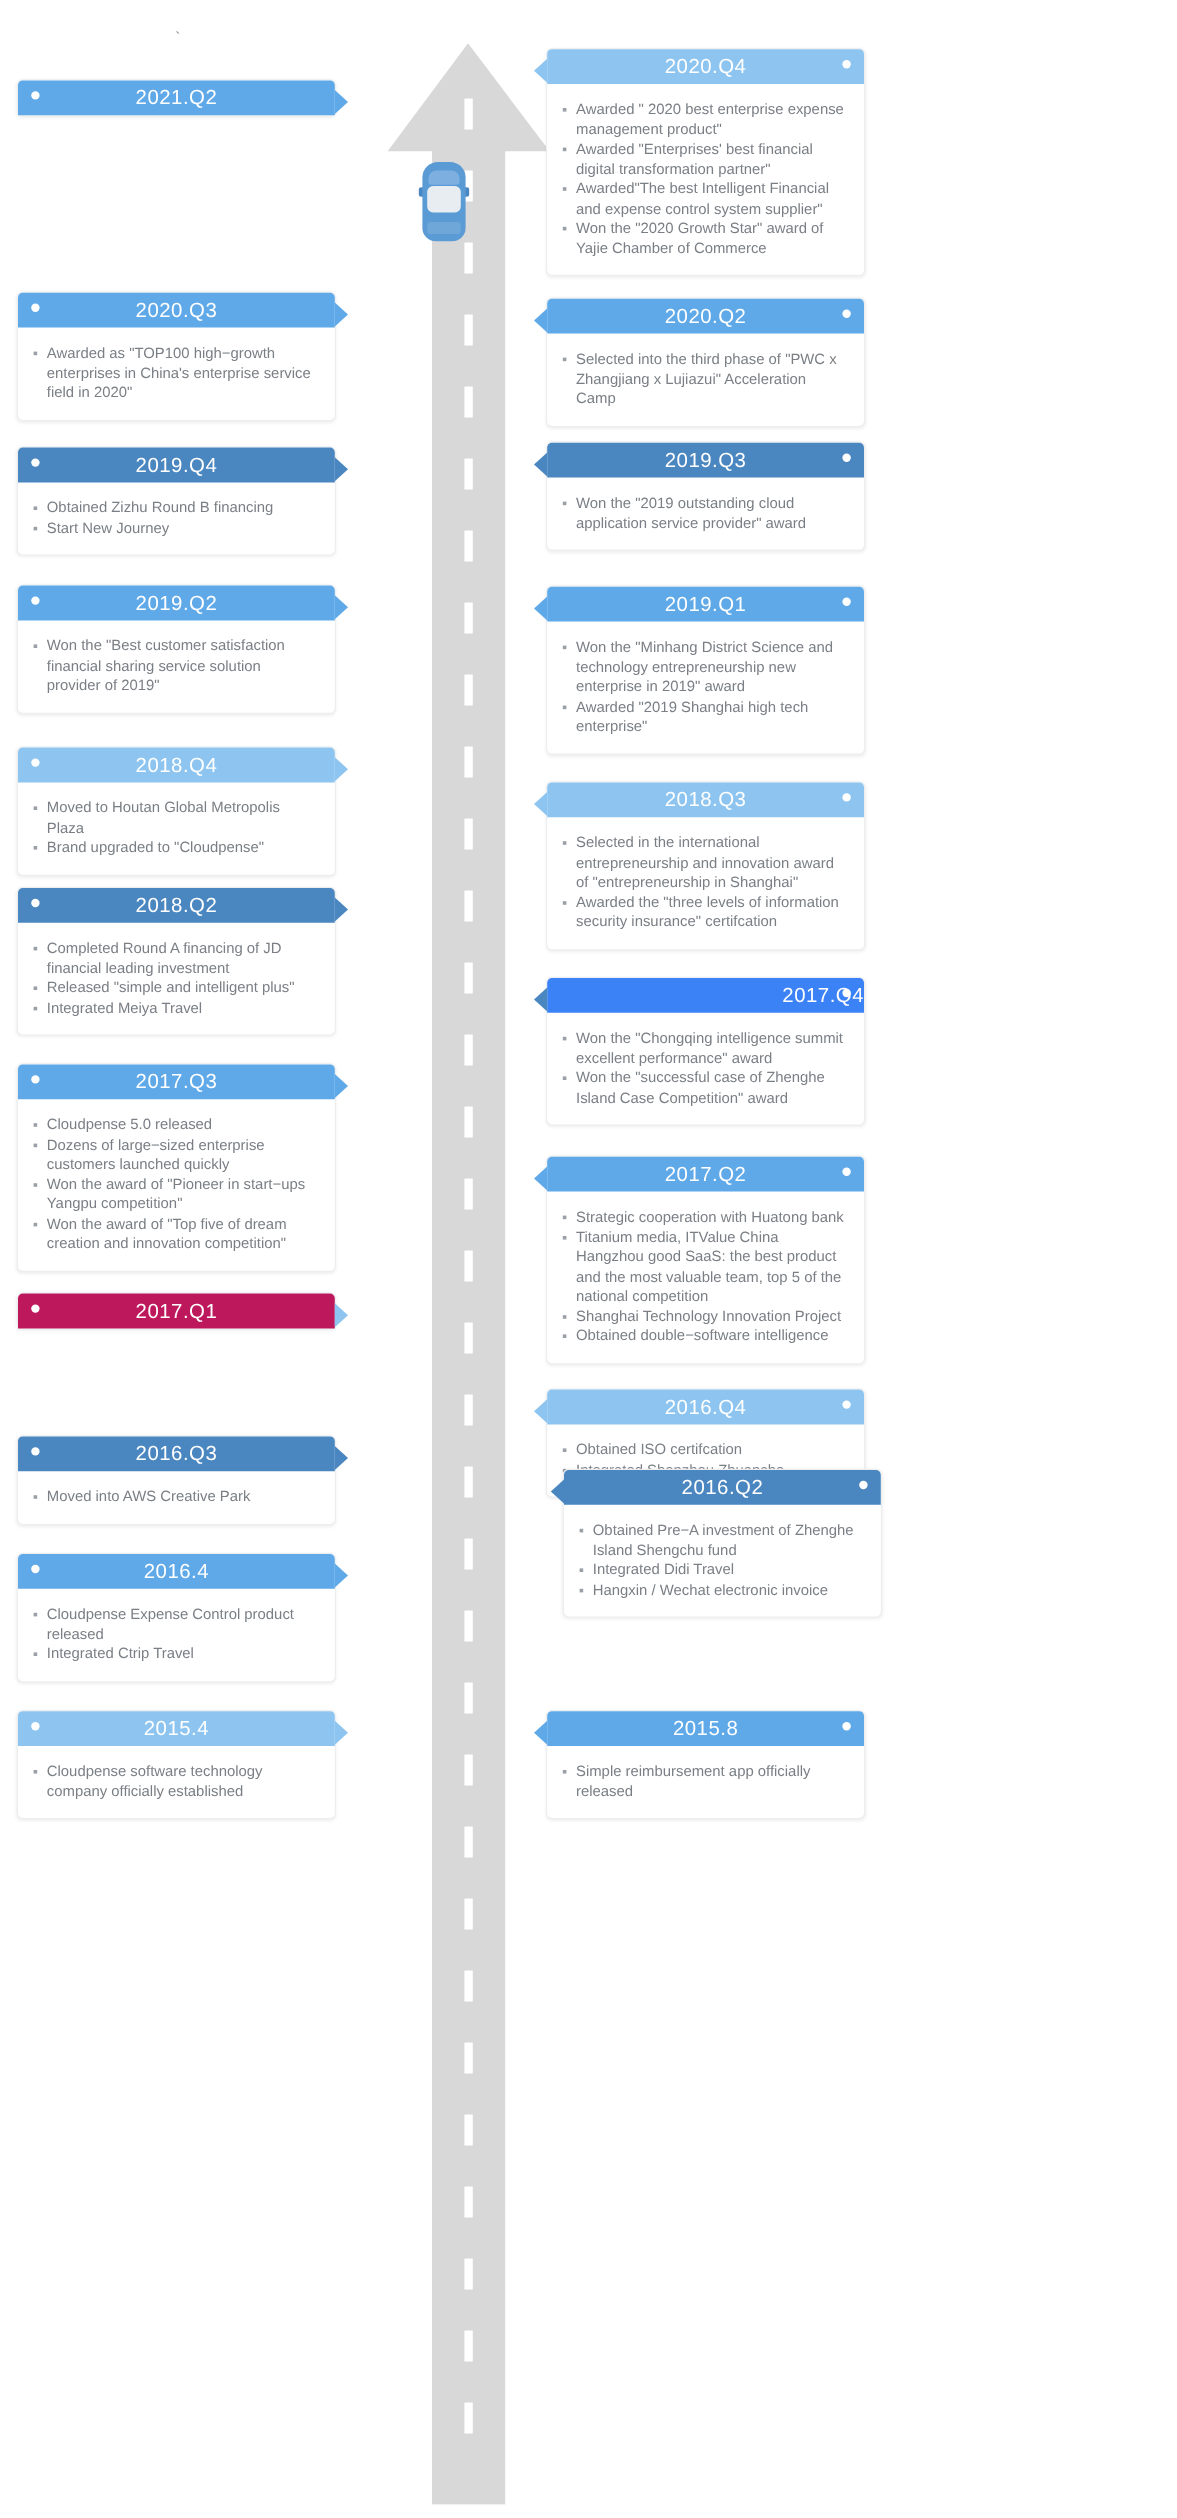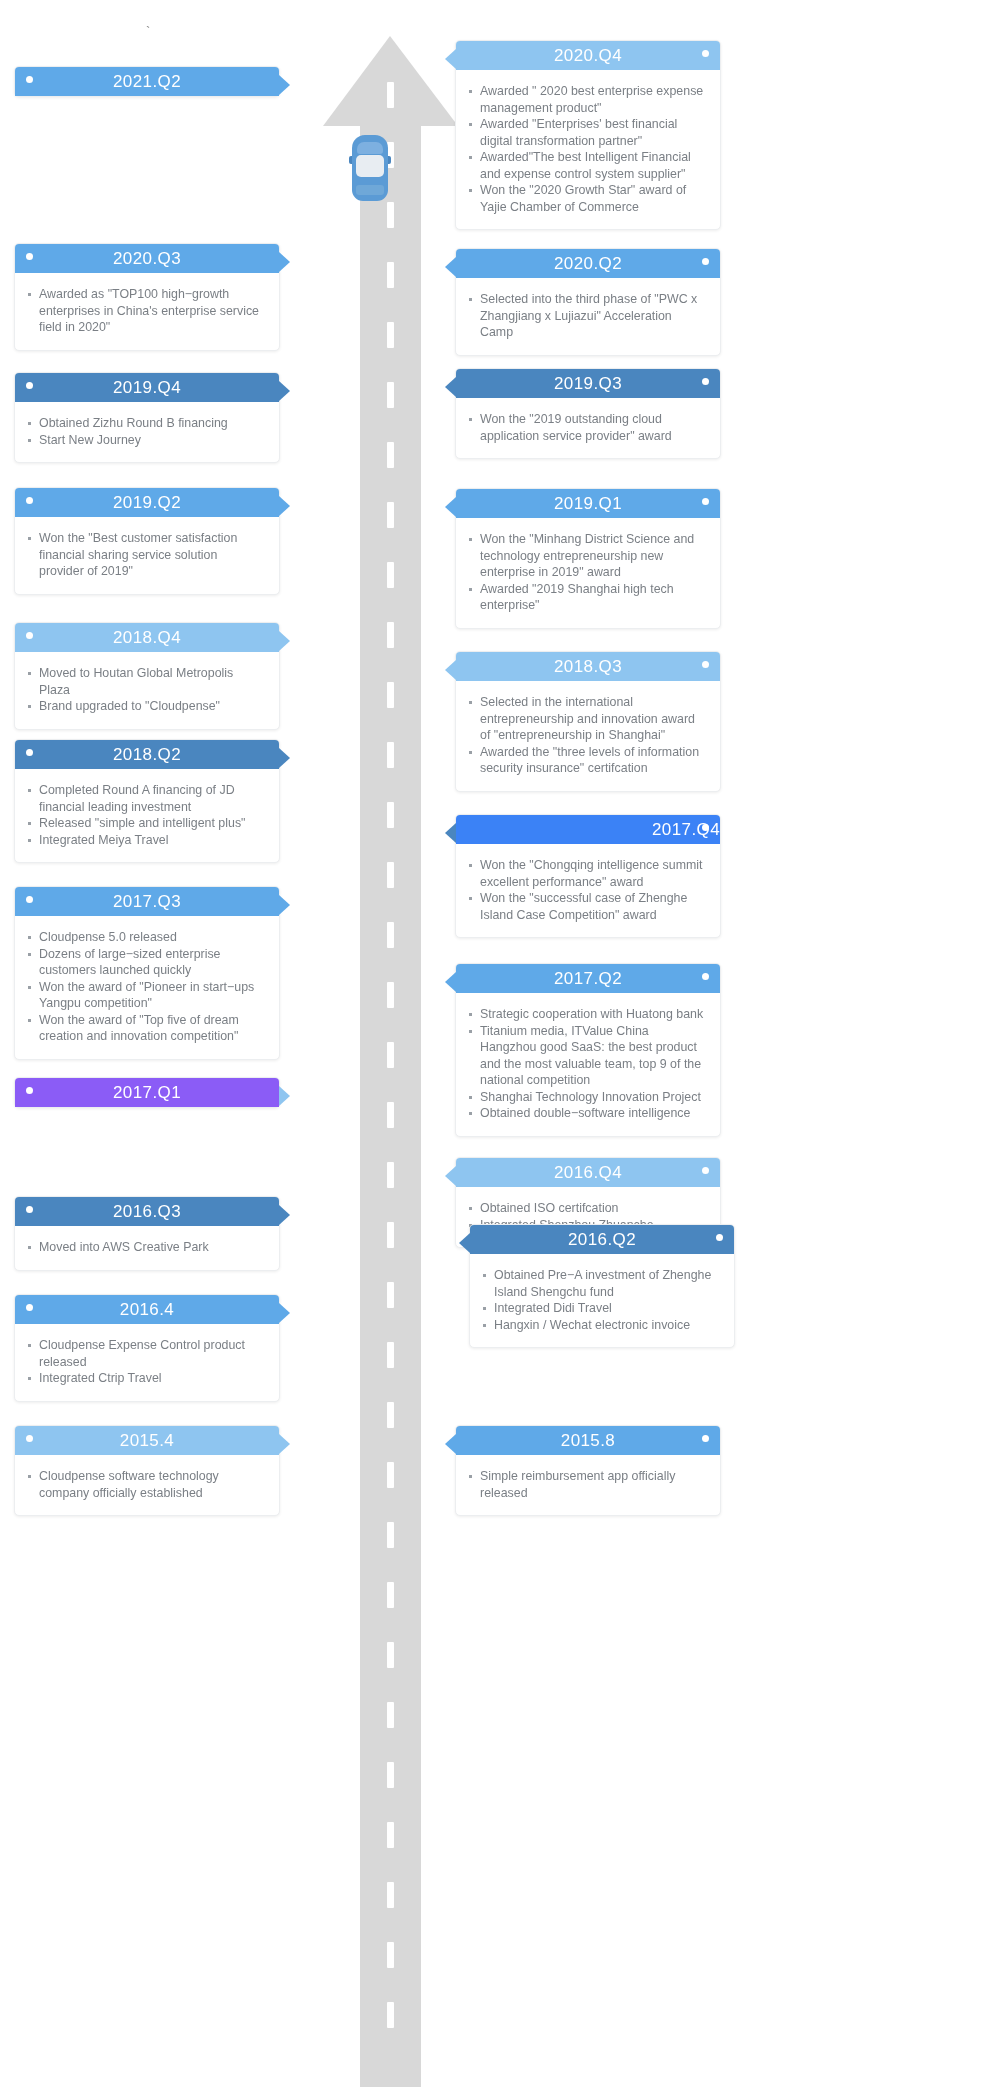--- a/index.html
+++ b/index.html
@@ -333,21 +333,21 @@
         <div class="card-body">
           <ul>
             <li>Cloudpense 5.0 released</li>
             <li>Dozens of large−sized enterprise customers launched quickly</li>
             <li>Won the award of "Pioneer in start−ups Yangpu competition"</li>
             <li>Won the award of "Top five of dream creation and innovation competition"</li>
           </ul>
         </div>
       </div>
       <div class="card card-left" style="top: 1077px;">
-        <div class="card-head" style="background: #8b5cf6;">
+        <div class="card-head" style="background: #be185d;">
           <span class="head-dot"></span>
           <span class="card-title">2017.Q1</span>
           <span class="tail" style="border-left: 11px solid rgb(142, 197, 240);"></span>
         </div>
       </div>
       <div class="card card-left" style="top: 1196px;">
         <div class="card-head" style="background: rgb(74, 134, 191);">
           <span class="head-dot"></span>
           <span class="card-title">2016.Q3</span>
           <span class="tail" style="border-left: 11px solid rgb(74, 134, 191);"></span>
@@ -463,21 +463,21 @@
       </div>
       <div class="card card-right" style="top: 963px;">
         <div class="card-head" style="background: rgb(95, 169, 232);">
           <span class="head-dot"></span>
           <span class="card-title">2017.Q2</span>
           <span class="tail" style="border-right: 11px solid rgb(95, 169, 232);"></span>
         </div>
         <div class="card-body">
           <ul>
             <li>Strategic cooperation with Huatong bank</li>
-            <li>Titanium media, ITValue China Hangzhou good SaaS: the best product and the most valuable team, top 9 of the national competition</li>
+            <li>Titanium media, ITValue China Hangzhou good SaaS: the best product and the most valuable team, top 5 of the national competition</li>
             <li>Shanghai Technology Innovation Project</li>
             <li>Obtained double−software intelligence</li>
           </ul>
         </div>
       </div>
       <div class="card card-right" style="top: 1157px;">
         <div class="card-head" style="background: rgb(142, 197, 240);">
           <span class="head-dot"></span>
           <span class="card-title">2016.Q4</span>
           <span class="tail" style="border-right: 11px solid rgb(142, 197, 240);"></span>

